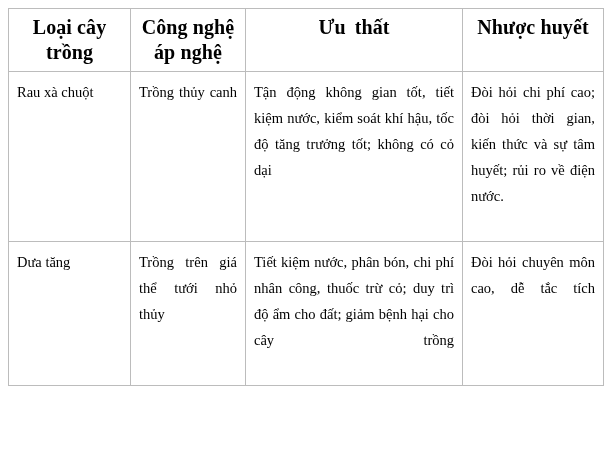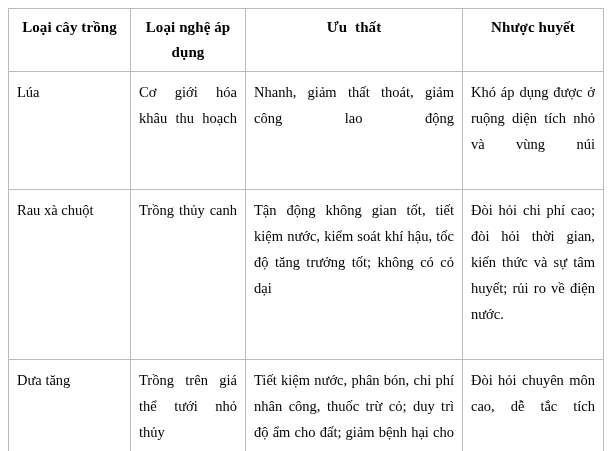--- a/index.html
+++ b/index.html
@@ -46,21 +46,21 @@
   col.c2 { width: 115px; }
   col.c3 { width: 217px; }
   col.c4 { width: 141px; }
 
   
   tr.header-row th {
     height: 62px;
   }
   .hd {
     font-weight: bold;
-    font-size: 15px;
+    font-size: 20px;
     line-height: 25px;
     text-align: center;
     padding: 6px 7px 0 7px;
     letter-spacing: 0.1px;
   }
   .hd.wide-gap { word-spacing: 4px; }
 
   
   .cell {
     font-size: 14.5px;
@@ -97,47 +97,33 @@
         <col class="c3">
         <col class="c4">
     </colgroup>
 
     <thead>
       <tr class="header-row">
         <th>
           <div class="hd">Loại cây trồng</div>
         </th>
         <th>
-          <div class="hd">Loại nghệ áp dụng</div>
+          <div class="hd">Công nghệ áp nghệ</div>
         </th>
         <th>
           <div class="hd wide-gap">Ưu  thất</div>
         </th>
         <th>
           <div class="hd">Nhược huyết</div>
         </th>
       </tr>
     </thead>
 
     <tbody>
 
-      <tr class="row-1">
-        <td>
-          <div class="cell plain">Lúa</div>
-        </td>
-        <td>
-          <div class="cell">Cơ giới hóa khâu thu hoạch</div>
-        </td>
-        <td>
-          <div class="cell">Nhanh, giảm thất thoát, giảm công lao động</div>
-        </td>
-        <td>
-          <div class="cell">Khó áp dụng được ở ruộng diện tích nhỏ và vùng núi</div>
-        </td>
-      </tr>
 
       <tr class="row-2">
         <td>
           <div class="cell plain">Rau xà chuột</div>
         </td>
         <td>
           <div class="cell">Trồng thủy canh</div>
         </td>
         <td>
           <div class="cell">Tận động không gian tốt, tiết kiệm nước, kiểm soát khí hậu, tốc độ tăng trưởng tốt; không có cỏ dại</div>

